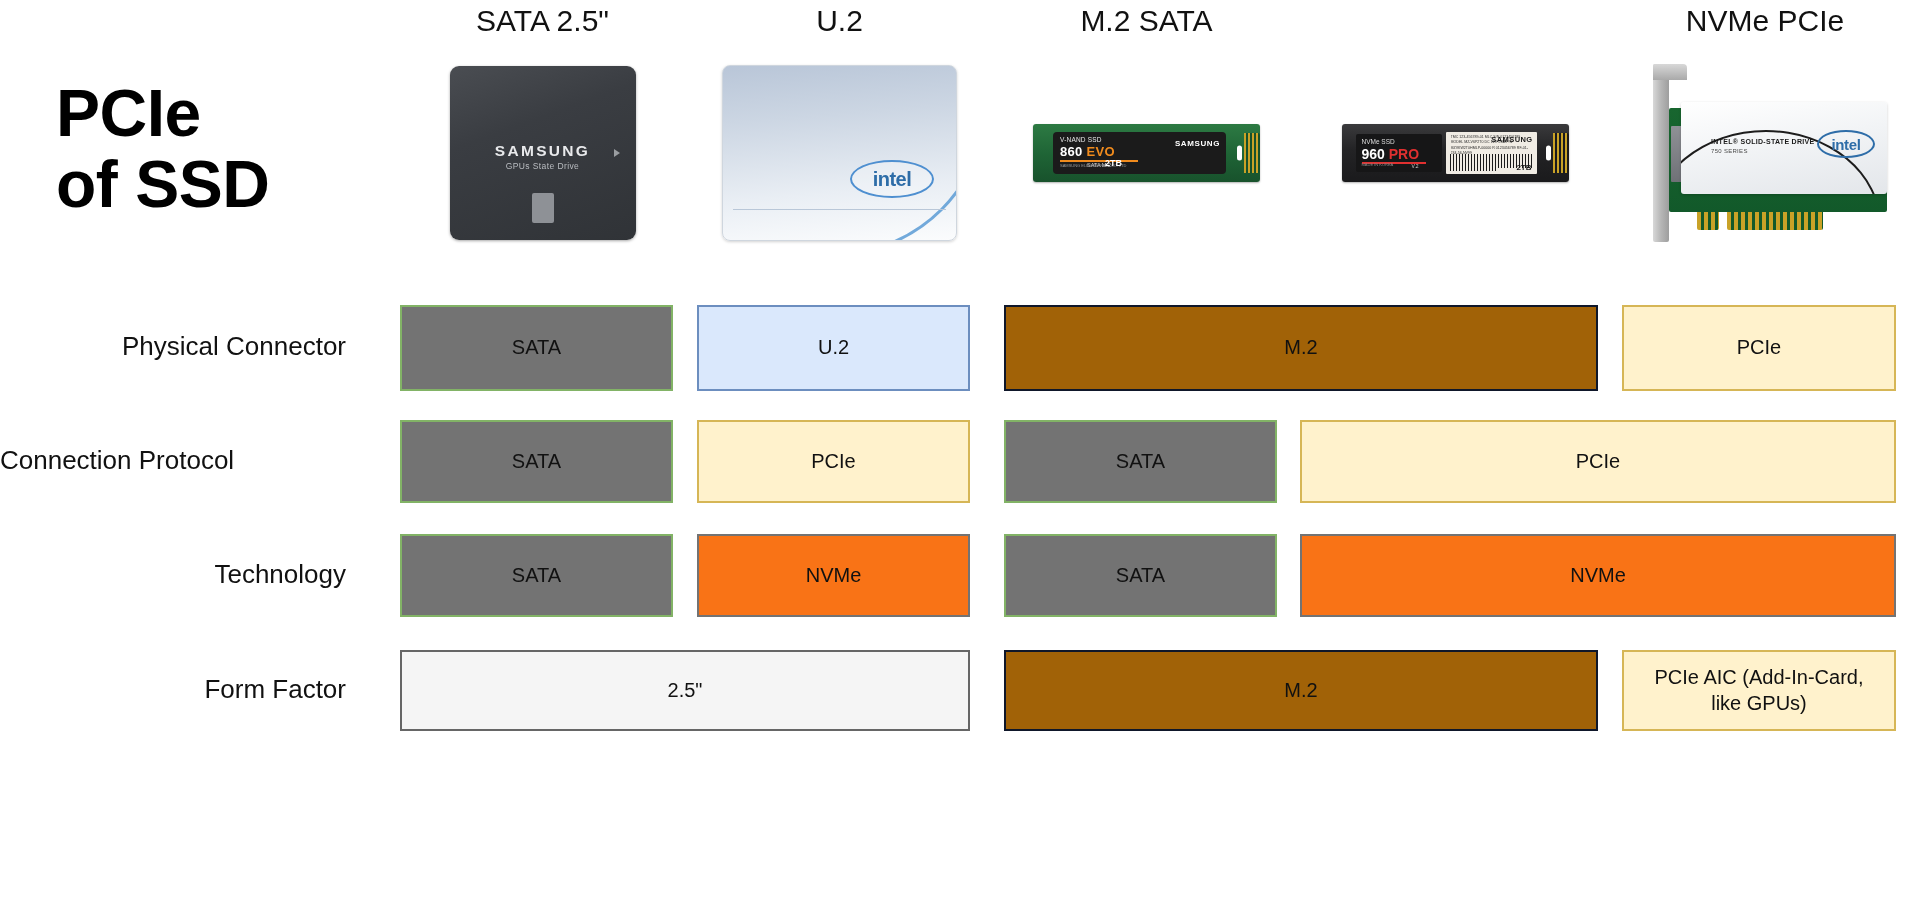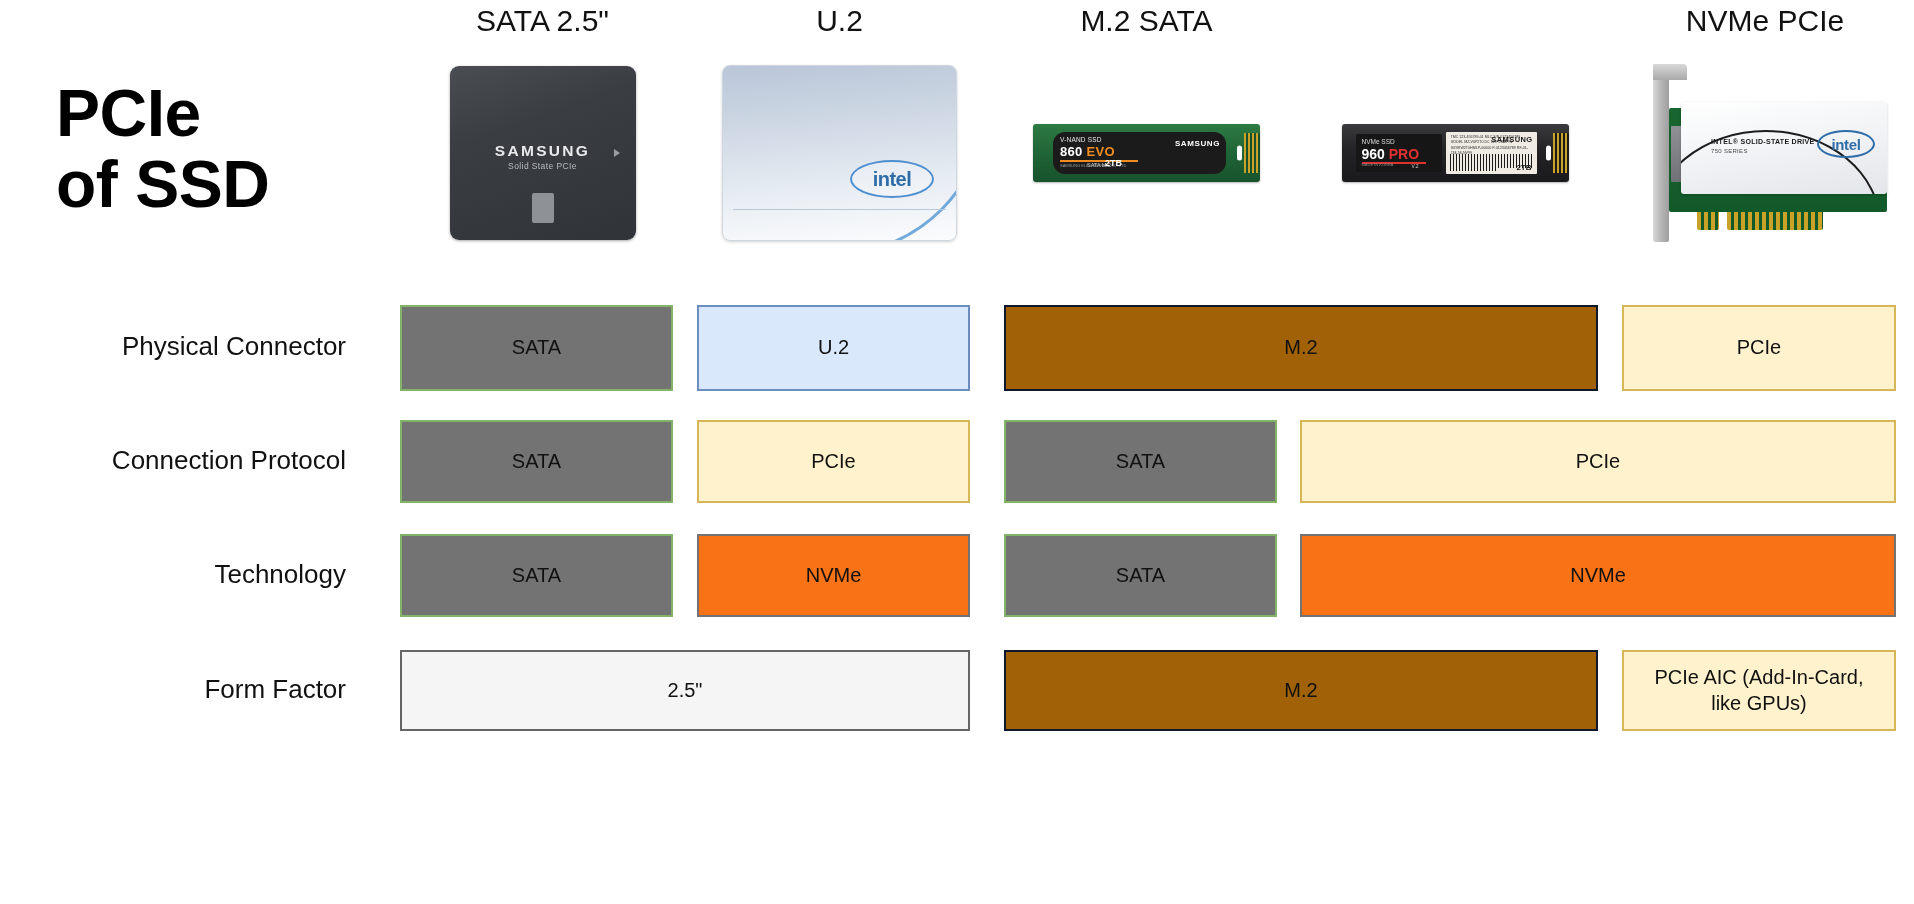--- a/index.html
+++ b/index.html
@@ -138,21 +138,21 @@
     height: 58px;
     background: linear-gradient(180deg, #2d7a43 0%, #1f6536 50%, #18522c 100%);
     border-radius: 3px;
     position: relative;
     box-shadow: 0 1px 2px rgba(0,0,0,0.3);
   }
   .m2sata .label {
     position: absolute;
     left: 20px; top: 8px; right: 34px; bottom: 8px;
     background: #1b1b1b;
-    border-radius: 12px;
+    border-radius: 4px;
     color: #ffffff;
   }
   .m2sata .label .nand { position:absolute; left:7px; top:4px; font-size:6.5px; color:#e8e8e8; letter-spacing:.2px;}
   .m2sata .label .model { position:absolute; left:7px; top:12px; font-size:13px; font-weight:bold; color:#ffffff; letter-spacing:.3px;}
   .m2sata .label .evo { color:#f08b1d; }
   .m2sata .label .bar { position:absolute; left:7px; top:28px; width:78px; height:1.6px; background:#f08b1d;}
   .m2sata .label .iface { position:absolute; left:34px; top:30px; font-size:5.5px; color:#d8d8d8;}
   .m2sata .label .cap { position:absolute; left:52px; bottom:6px; font-size:9px; font-weight:bold; color:#ffffff;}
   .m2sata .label .fine { position:absolute; left:7px; bottom:6px; font-size:4px; color:#9a9a9a; line-height:1.3;}
   .m2sata .label .sams { position:absolute; right:6px; top:7px; font-size:8px; font-weight:bold; letter-spacing:.6px; color:#ffffff;}
@@ -301,21 +301,21 @@
   </div>
 
   <div class="col-header" id="h0" style="left: 400px; width: 285px;">SATA 2.5"</div>
   <div class="col-header" id="h1" style="left: 697px; width: 285px;">U.2</div>
   <div class="col-header" id="h2" style="left: 1004px; width: 285px;">M.2 SATA</div>
   <div class="col-header" id="h4" style="left: 1622px; width: 286px;">NVMe PCIe</div>
 
   <div class="product" id="p0" style="left: 400px; width: 285px; top: 58px; height: 190px;">
     <div class="ssd25">
       <div class="brand">SAMSUNG</div>
-      <div class="sub">Solid State PCIe</div>
+      <div class="sub">GPUs State Drive</div>
       <div class="arrow"></div>
       <div class="pad"></div>
     </div>
   </div>
 
   <div class="product" id="p1" style="left: 697px; width: 285px; top: 58px; height: 190px;">
     <div class="u2">
       <div class="swoosh"></div>
       <div class="baseline"></div>
       <div class="intel-logo">intel</div>
@@ -375,21 +375,21 @@
       <div class="edge"></div>
     </div>
   </div>
 
   <div id="rows-root">
       <div class="row-label" style="left: 0px; width: 370px; top: 331px; text-align: right; padding-right: 24px;">Physical Connector</div>
       <div class="cell c-green" style="left: 400px; width: 273px; top: 305px; height: 86px;">SATA</div>
       <div class="cell c-blue" style="left: 697px; width: 273px; top: 305px; height: 86px;">U.2</div>
       <div class="cell c-orange" style="left: 1004px; width: 594px; top: 305px; height: 86px;">M.2</div>
       <div class="cell c-yellow" style="left: 1622px; width: 274px; top: 305px; height: 86px;">PCIe</div>
-      <div class="row-label" style="left: 0px; width: 370px; top: 444.5px; text-align: right; padding-right: 24px;">Connection Protocol</div>
+      <div class="row-label" style="left: 0px; width: 370px; top: 444.5px; text-align: left; padding-right: 24px;">Connection Protocol</div>
       <div class="cell c-green" style="left: 400px; width: 273px; top: 420px; height: 83px;">SATA</div>
       <div class="cell c-yellow" style="left: 697px; width: 273px; top: 420px; height: 83px;">PCIe</div>
       <div class="cell c-green" style="left: 1004px; width: 273px; top: 420px; height: 83px;">SATA</div>
       <div class="cell c-yellow" style="left: 1300px; width: 596px; top: 420px; height: 83px;">PCIe</div>
       <div class="row-label" style="left: 0px; width: 370px; top: 558.5px; text-align: right; padding-right: 24px;">Technology</div>
       <div class="cell c-green" style="left: 400px; width: 273px; top: 534px; height: 83px;">SATA</div>
       <div class="cell c-red" style="left: 697px; width: 273px; top: 534px; height: 83px;">NVMe</div>
       <div class="cell c-green" style="left: 1004px; width: 273px; top: 534px; height: 83px;">SATA</div>
       <div class="cell c-red" style="left: 1300px; width: 596px; top: 534px; height: 83px;">NVMe</div>
       <div class="row-label" style="left: 0px; width: 370px; top: 673.5px; text-align: right; padding-right: 24px;">Form Factor</div>

